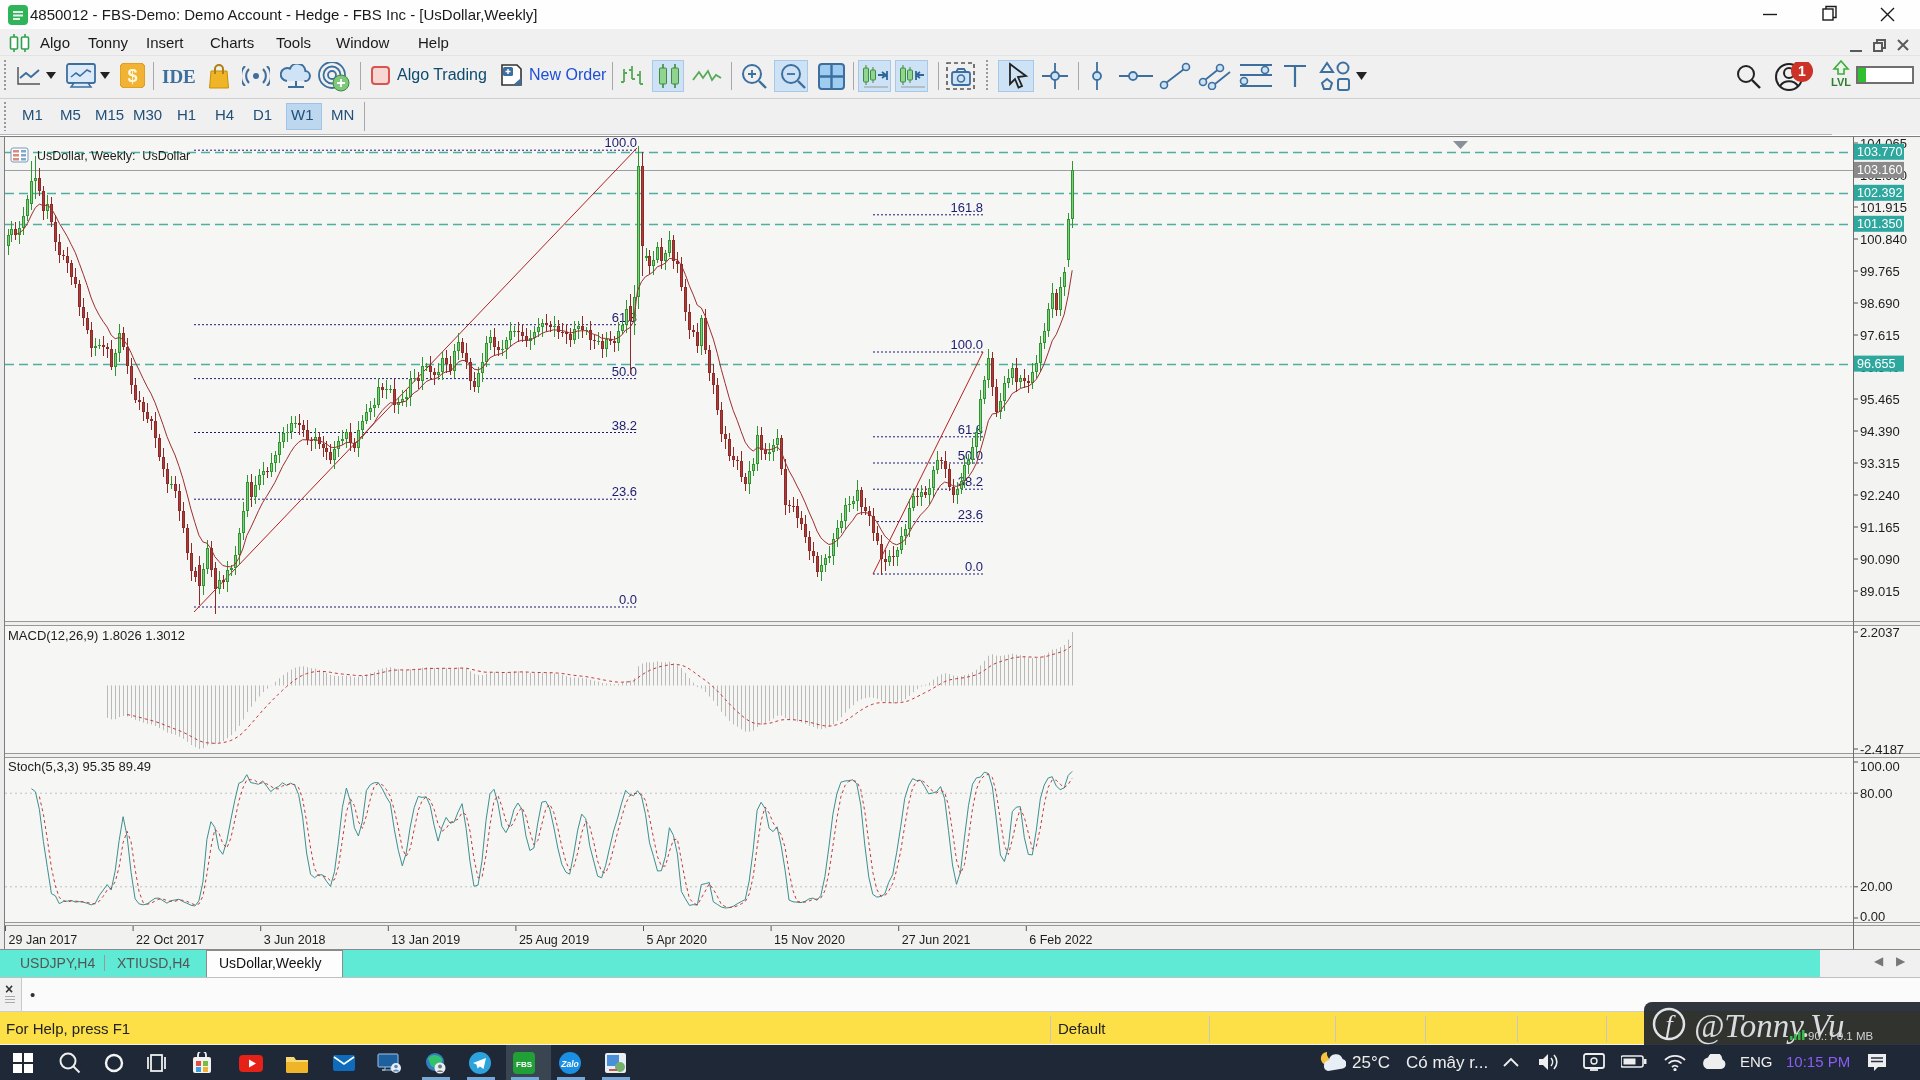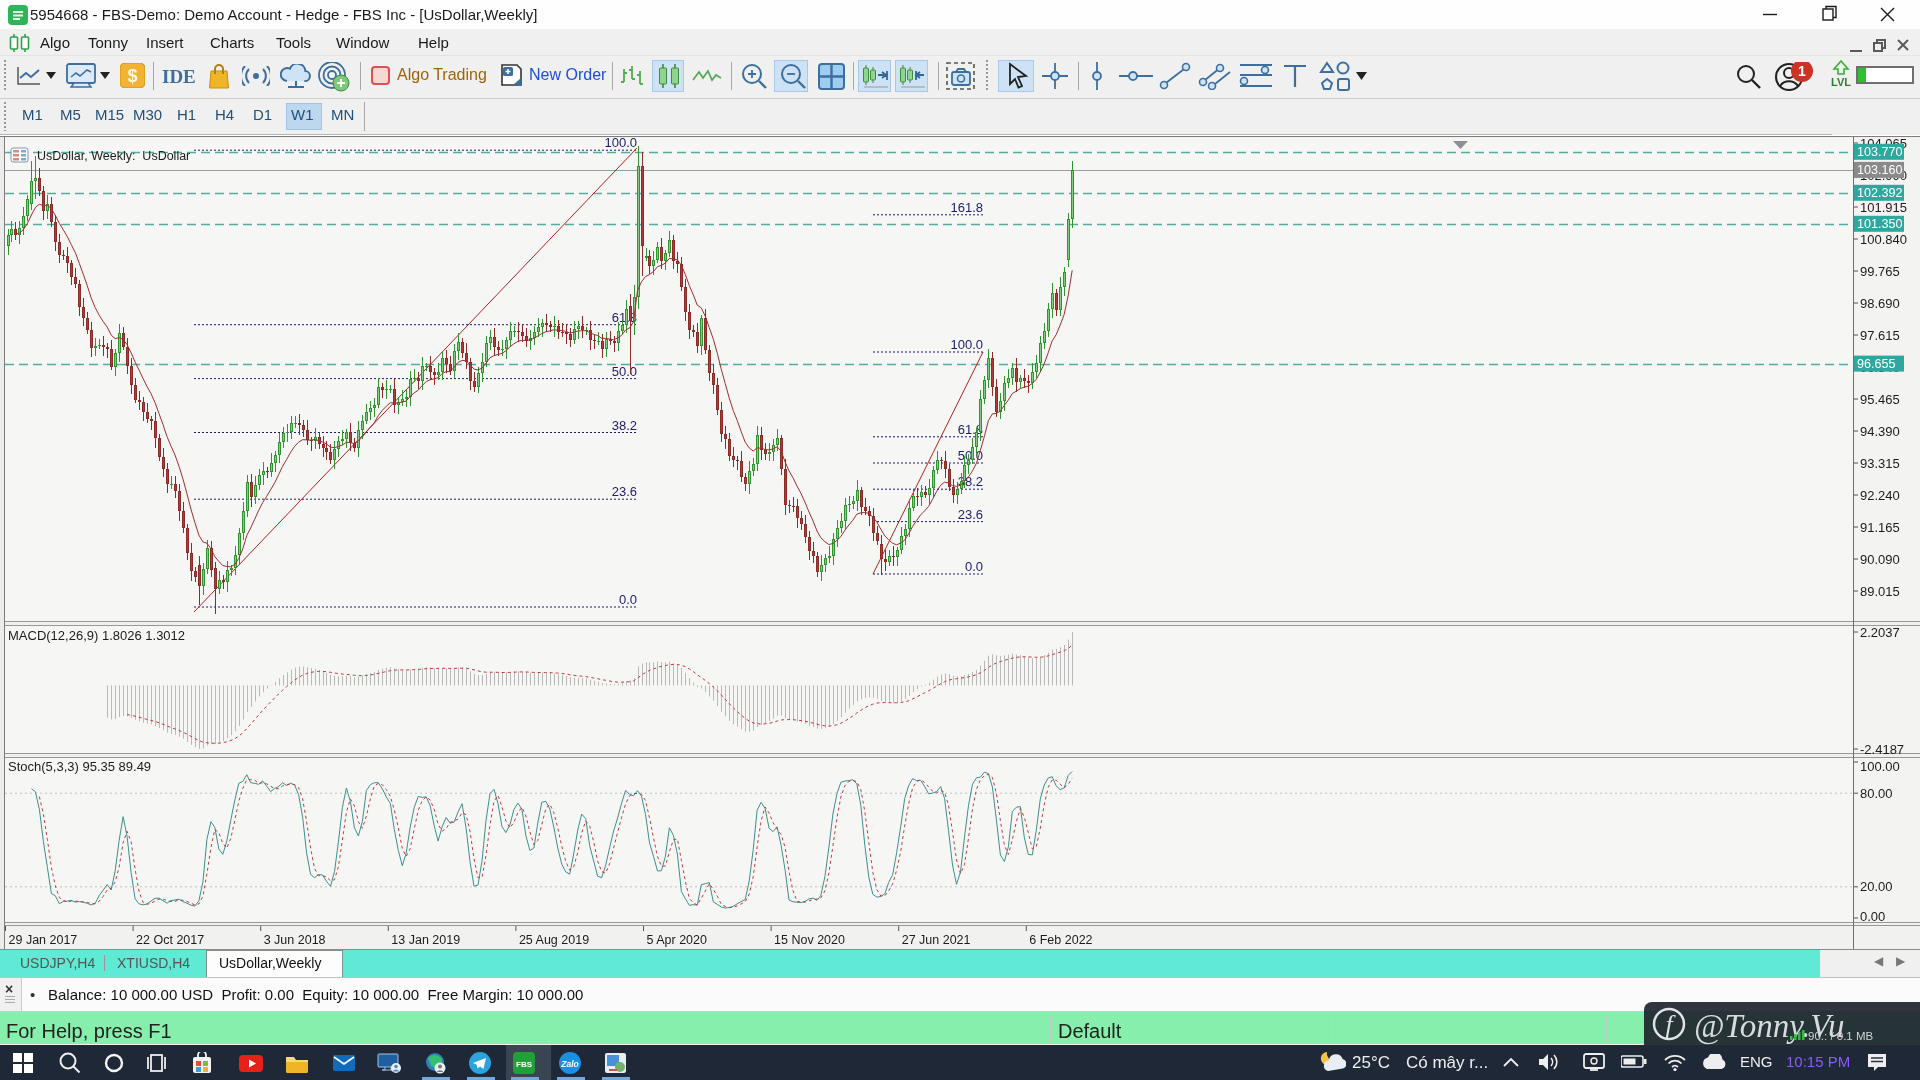--- a/index.html
+++ b/index.html
@@ -4,21 +4,21 @@
 body{width:1920px;height:1080px;font-family:"Liberation Sans",sans-serif;overflow:hidden;background:#f0f0f0;position:relative}
 .abs{position:absolute}
 </style></head><body>
 <div class="abs" style="left:0;top:0;width:1920px;height:29px;background:#fefefe;font-size:15px;color:#1a1a1a">
     <svg style="position:absolute;left:8px;top:5px" width="20" height="20" viewBox="0 0 20 20">
       <rect width="20" height="20" rx="4" fill="#2fb457"></rect>
       <g stroke="#e8f8ee" stroke-width="1.8">
         <path d="M5 7 h10 M5 10.5 h10 M5 14 h7"></path>
       </g>
     </svg>
-    <span style="position:absolute;left:30px;top:6px">5954668 - FBS-Demo: Demo Account - Hedge - FBS Inc - [UsDollar,Weekly]</span>
+    <span style="position:absolute;left:30px;top:6px">4850012 - FBS-Demo: Demo Account - Hedge - FBS Inc - [UsDollar,Weekly]</span>
     <svg style="position:absolute;left:1755px;top:0" width="165" height="29" viewBox="0 0 165 29">
       <g stroke="#1a1a1a" stroke-width="1.4" fill="none">
         <path d="M8 14.5 h14"></path>
         <rect x="68" y="9" width="10" height="11"></rect>
         <path d="M71 9 v-2.5 h10 v11 h-3"></path>
         <path d="M126 8 l13 13 M139 8 l-13 13"></path>
       </g>
     </svg>
   </div>
 <div class="abs" style="left:0;top:29px;width:1920px;height:27px;background:#f0f0f0;font-size:15px;color:#1a1a1a;border-bottom:1px solid #e3e3e3">
@@ -216,21 +216,21 @@
       <path d="M6 24 a11 11 0 0 1 18 0" fill="none" stroke="#222" stroke-width="2"></path>
       <circle cx="28" cy="9" r="11" fill="#cc3226"></circle>
       <text x="28" y="14" font-size="14" fill="#fff" text-anchor="middle" font-weight="bold" font-family="Liberation Sans">1</text>
     </svg>
     <svg style="position:absolute;left:1830px;top:60px" width="22" height="28" viewBox="0 0 22 28">
       <path d="M11 1 l7 8 h-4 v5 h-6 v-5 h-4 z" fill="#e8f6e8" stroke="#3faa3f" stroke-width="1.6"></path>
       <text x="11" y="26" font-size="11" fill="#2f7d2f" text-anchor="middle" font-weight="bold" font-family="Liberation Sans">LVL</text>
     </svg>
     <div style="position:absolute;left:153px;top:62px;width:1px;height:28px;background:#a8a8a8"></div>
     <div style="position:absolute;left:360px;top:62px;width:1px;height:28px;background:#a8a8a8"></div>
-    <div style="position:absolute;left:397px;top:66px;font-size:16px;color:#a16207">Algo Trading</div>
+    <div style="position:absolute;left:397px;top:66px;font-size:16px;color:#0c4a6e">Algo Trading</div>
     <div style="position:absolute;left:529px;top:66px;font-size:16px;color:#1d4ed8">New Order</div>
     <div style="position:absolute;left:612px;top:62px;width:1px;height:28px;background:#a8a8a8"></div>
     <div style="position:absolute;left:731px;top:62px;width:1px;height:28px;background:#a8a8a8"></div>
     <div style="position:absolute;left:853px;top:62px;width:1px;height:28px;background:#a8a8a8"></div>
     <div style="position:absolute;left:938px;top:62px;width:1px;height:28px;background:#a8a8a8"></div>
     <div style="position:absolute;left:986px;top:60px;width:2px;height:32px;background-image:repeating-linear-gradient(#999 0 2px,transparent 2px 4px)"></div>
     <div style="position:absolute;left:1078px;top:62px;width:1px;height:28px;background:#a8a8a8"></div>
     <div style="position:absolute;left:1856px;top:66px;width:58px;height:18px;background:#fff;border:2px solid #6f6f6f"></div>
     <div style="position:absolute;left:1858px;top:68px;width:8px;height:14px;background:#2fbf2f"></div>
   </div>
@@ -404,23 +404,22 @@
     <span style="position:absolute;left:219px;top:5px;color:#111">UsDollar,Weekly</span>
     <span style="position:absolute;left:1874px;top:4px;color:#777;font-size:12px">◀</span>
     <span style="position:absolute;left:1896px;top:4px;color:#777;font-size:12px">▶</span>
   </div>
 <div class="abs" style="left:0;top:977px;width:1920px;height:34px;background:#fbfbfb;font-size:15px;color:#111;border-top:1px solid #c0c0c0">
     <div style="position:absolute;left:0;top:0;width:22px;height:34px;background:#f0f0f0;border-right:1px solid #c9c9c9">
       <div style="position:absolute;left:5px;top:3px;font-size:14px;color:#333;font-weight:bold">×</div>
       <div style="position:absolute;left:5px;top:18px;width:10px;height:8px;background-image:repeating-linear-gradient(#aaa 0 1px,transparent 1px 3px)"></div>
     </div>
     <span style="position:absolute;left:30px;top:8px;color:#333">•</span>
-    <span style="position:absolute;left:48px;top:8px">Balance: 10 000.00 USD&nbsp;&nbsp;Profit: 0.00&nbsp;&nbsp;Equity: 10 000.00&nbsp;&nbsp;Free Margin: 10 000.00</span>
-  </div>
-<div class="abs" style="left:0;top:1011px;width:1920px;height:33px;background:#86efac;font-size:20px;color:#222;border-top:1px solid #cdcdcd">
+  </div>
+<div class="abs" style="left:0;top:1011px;width:1920px;height:33px;background:#fde047;font-size:15px;color:#222;border-top:1px solid #cdcdcd">
     <span style="position:absolute;left:6px;top:8px">For Help, press F1</span>
     <span style="position:absolute;left:1058px;top:8px">Default</span>
     <div style="position:absolute;left:1050px;top:4px;width:1px;height:26px;background:#c6c6c6"></div>
     <div style="position:absolute;left:1209px;top:4px;width:1px;height:26px;background:#c6c6c6"></div>
     <div style="position:absolute;left:1335px;top:4px;width:1px;height:26px;background:#c6c6c6"></div>
     <div style="position:absolute;left:1425px;top:4px;width:1px;height:26px;background:#c6c6c6"></div>
     <div style="position:absolute;left:1517px;top:4px;width:1px;height:26px;background:#c6c6c6"></div>
     <div style="position:absolute;left:1606px;top:4px;width:1px;height:26px;background:#c6c6c6"></div>
   </div>
 <div class="abs" style="left:0;top:1045px;width:1920px;height:35px;background:#1e2836"></div>

